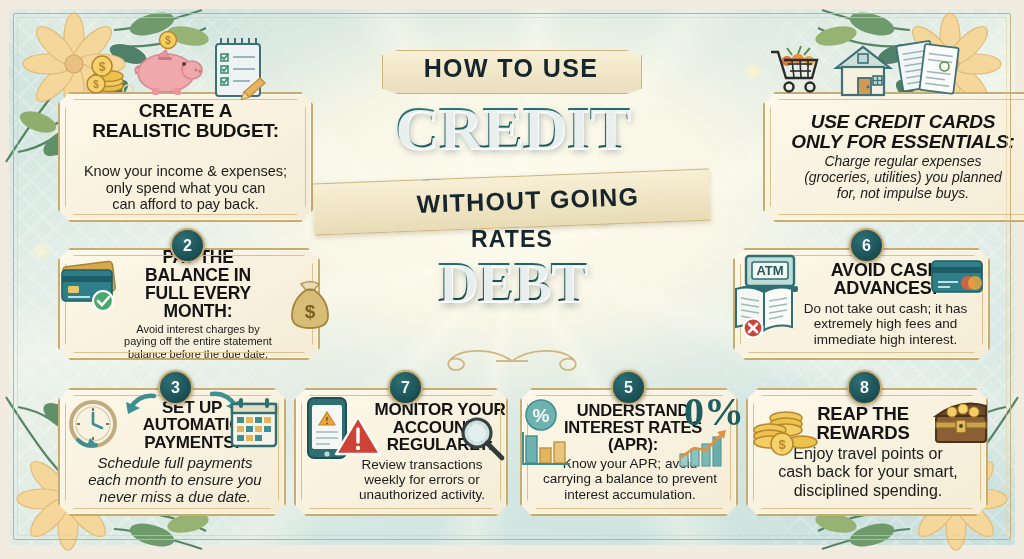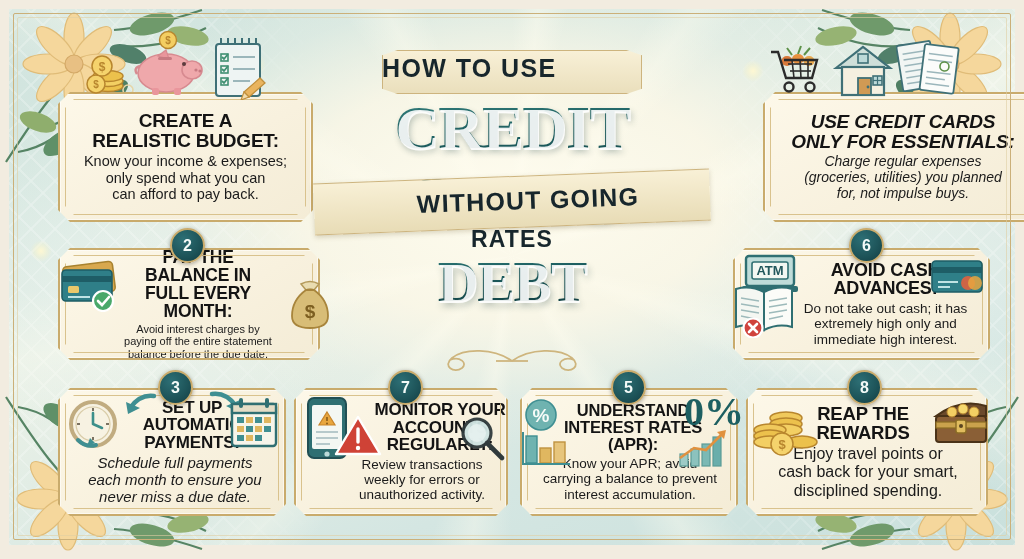--- a/index.html
+++ b/index.html
@@ -82,21 +82,21 @@
          font-family:"Liberation Sans",sans-serif;}
 
   
   .title-block{position:absolute;left:322px;top:14px;width:380px;height:368px;z-index:5;
                pointer-events:none;}
   .rib-top{position:absolute;left:60px;top:36px;width:258px;height:42px;
            background:linear-gradient(180deg,#f8f0d7,#eadfbc);
            border:1.5px solid #cdb47e;
            clip-path:polygon(0 12%, 6% 0, 94% 0, 100% 12%, 100% 88%, 94% 100%, 6% 100%, 0 88%);
            box-shadow:0 2px 4px rgba(120,105,60,.25);}
-  .t-howto{position:absolute;left:60px;top:40px;width:258px;
+  .t-howto{position:absolute;left:60px;top:40px;width:258px;text-align:center;
            font-size:25px;font-weight:bold;color:#17262c;letter-spacing:1.4px;
            font-family:"Liberation Sans",sans-serif;}
   .t-main{position:absolute;left:0;top:78px;width:380px;text-align:center;
           font-family:"Liberation Serif",serif;font-weight:bold;font-size:62px;
           color:#1c5a5a;letter-spacing:-1px;
           text-shadow:1px 2px 0 rgba(255,255,255,.9), 2px 4px 6px rgba(40,70,70,.32);
           background:linear-gradient(175deg,#3a8a86 0%,#1d5f61 35%,#134547 75%,#0f3a3d 100%);
           -webkit-background-clip:text;background-clip:text;-webkit-text-fill-color:transparent;}
   .rib-mid{position:absolute;left:-8px;top:162px;width:396px;height:50px;
            background:linear-gradient(180deg,#f8f0d6,#e8dcb6);
@@ -268,21 +268,21 @@
       <g fill="none" stroke="#c9ab6c" stroke-width="1.8">
         <path d="M110 17 C 92 4, 62 4, 50 14 C 40 22, 52 30, 60 24 C 66 19, 58 12, 48 16"></path>
         <path d="M110 17 C 128 4, 158 4, 170 14 C 180 22, 168 30, 160 24 C 154 19, 162 12, 172 16"></path>
         <path d="M94 17 L 126 17"></path>
       </g>
     </svg>
   </div>
 
   <div class="cards">
 
-    <div class="card" style="left:58px;top:92px;width:255px;height:130px;">
+    <div class="card" style="left:58px;top:92px;width:255px;height:130px;justify-content:space-between;">
       <div class="inner-line"></div>
       <div class="card-head" style="font-size:19px;">CREATE A
 REALISTIC BUDGET:</div>
       <div class="card-body" style="font-size:14.5px;">Know your income &amp; expenses;
 only spend what you can
 can afford to pay back.</div>
     </div>
 
     <svg style="position:absolute;left:86px;top:40px;width:46px;height:54px;z-index:5;" viewBox="0 0 46 54">
       <g stroke="#b8862e" stroke-width="1.5">
@@ -429,21 +429,21 @@
     </svg>
 
     <div class="badge" style="left:849px;top:228px;">
       <span>6</span>
     </div>
     <div class="card" style="left:733px;top:248px;width:257px;height:112px;padding-left:62px;padding-right:14px;">
       <div class="inner-line"></div>
       <div class="card-head" style="font-size:18px;width:100%;">AVOID CASH
 ADVANCES:</div>
       <div class="card-body" style="font-size:13.5px;width:100%;">Do not take out cash; it has
-extremely high only and
+extremely high fees and
 immediate high interest.</div>
     </div>
     <svg style="position:absolute;left:740px;top:252px;width:62px;height:48px;z-index:6;" viewBox="0 0 62 48">
       <rect x="6" y="4" width="48" height="30" rx="3" fill="#bfdcd9" stroke="#2f6f72" stroke-width="2.4"></rect>
       <rect x="12" y="10" width="36" height="17" rx="2" fill="#f3f7f2" stroke="#2f6f72" stroke-width="1.6"></rect>
       <text x="30" y="23" font-size="13" font-weight="bold" fill="#22575c" text-anchor="middle" font-family="Liberation Sans, sans-serif">ATM</text>
       <rect x="2" y="34" width="56" height="6" rx="2" fill="#2f6f72"></rect>
       <rect x="18" y="40" width="24" height="7" rx="2" fill="#4f8e8e"></rect>
     </svg>
     <svg style="position:absolute;left:731px;top:282px;width:66px;height:56px;z-index:6;" viewBox="0 0 66 56">

